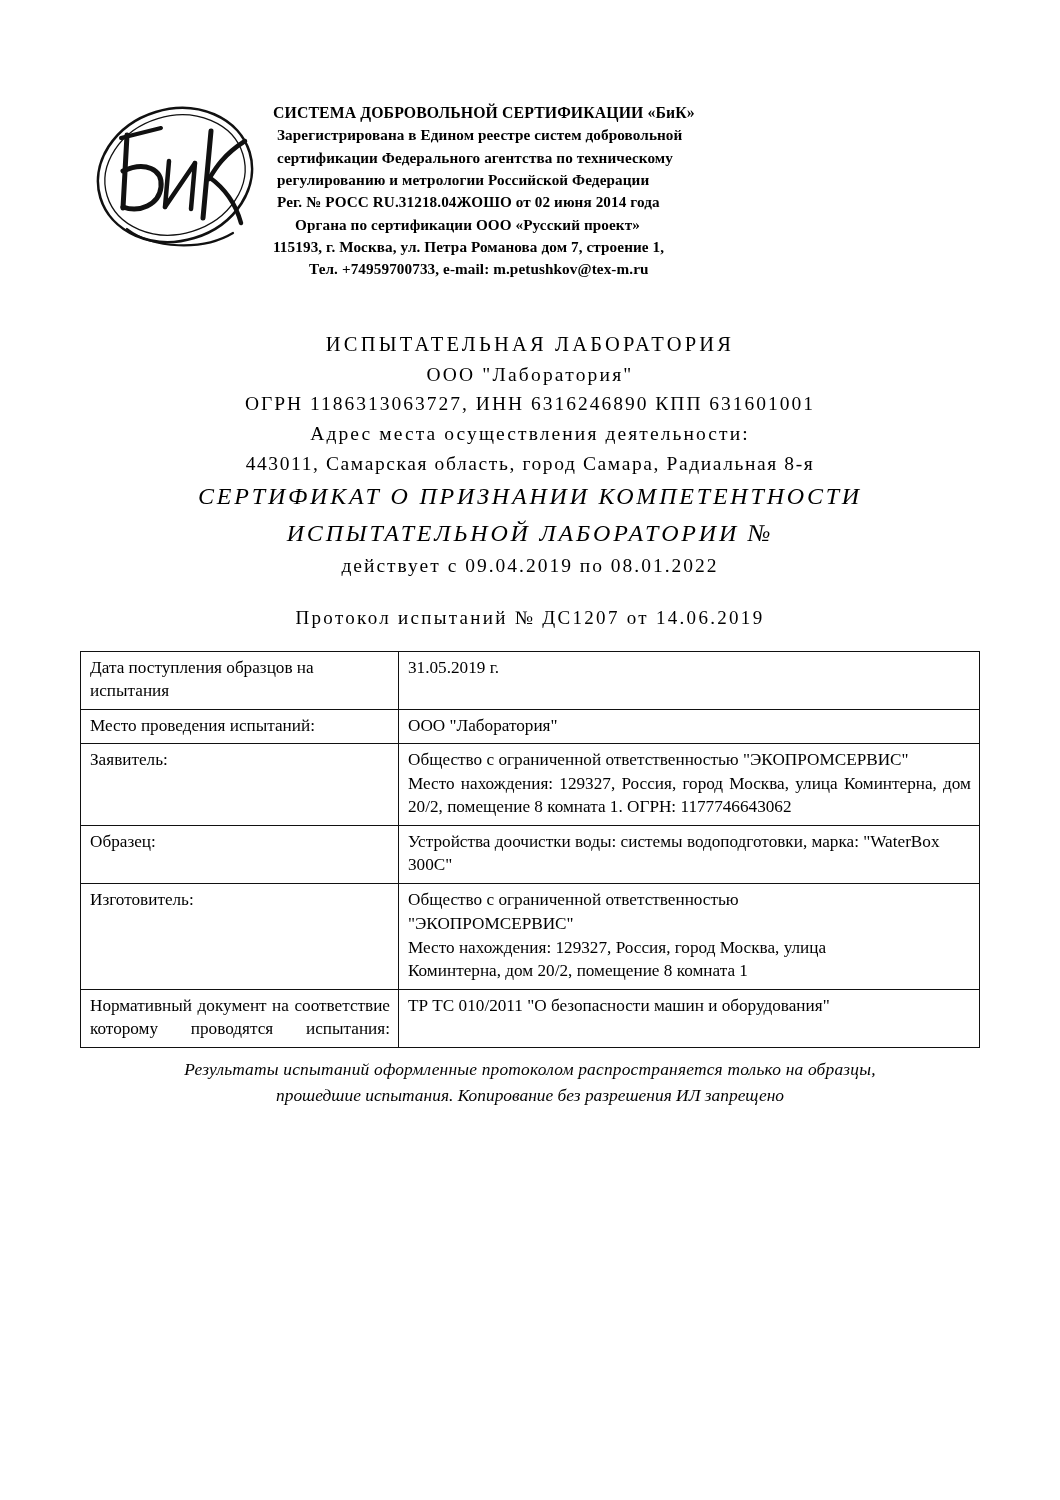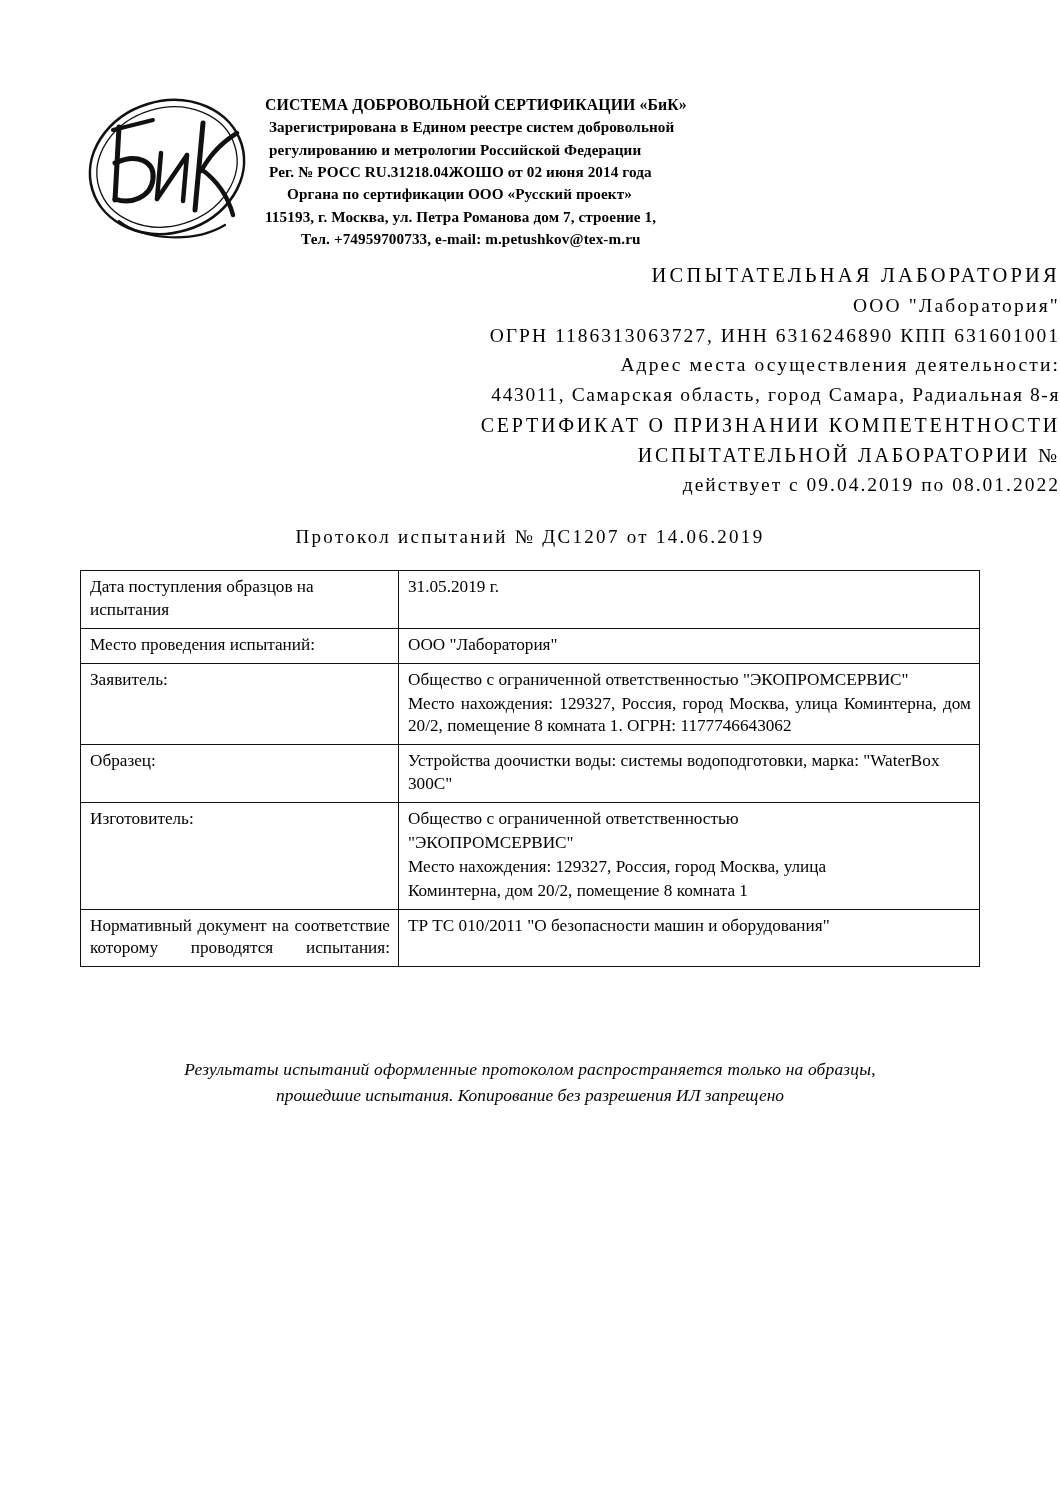--- a/index.html
+++ b/index.html
@@ -13,21 +13,21 @@
     font-family: "Liberation Serif", serif;
     color: #000000;
     position: relative;
     overflow: hidden;
   }
   .page {
     position: relative;
     width: 1060px;
     height: 1156px;
     box-sizing: border-box;
-    padding: 0;
+    padding: 8px;
   }
 
   
   .header {
     display: flex;
     align-items: flex-start;
     padding: 75px 60px 0 75px;
   }
   .logo {
     width: 190px;
@@ -48,33 +48,34 @@
   }
   .header-text .line1 {
     font-size: 15.8px;
   }
   .header-text .indent1 { padding-left: 4px; }
   .header-text .indent3 { padding-left: 22px; }
   .header-text .indent4 { padding-left: 36px; }
 
   
   .titleblock {
-    text-align: right;
+    margin-top: 48px;
+    text-align: center;
     font-size: 19.5px;
     line-height: 1.52;
     letter-spacing: 2.6px;
   }
   .titleblock div { white-space: nowrap; }
   .t-lab { font-size: 20.5px; letter-spacing: 3.2px; }
   .t-ooo { font-size: 19.5px; letter-spacing: 2.2px; }
   .t-ogrn { font-size: 19.5px; letter-spacing: 2.0px; }
   .t-addr { letter-spacing: 2.1px; }
   .t-addrline { letter-spacing: 1.6px; }
   .t-street { letter-spacing: 2.0px; }
-  .t-cert { font-size: 20px; letter-spacing: 2.8px; }
+  .t-cert { font-size: 24px; letter-spacing: 2.8px; font-style: italic; }
   .t-num { letter-spacing: 2.4px; }
   .t-valid { letter-spacing: 2.0px; }
 
   .protocol {
     margin-top: 26px;
     text-align: center;
     font-size: 19px;
     letter-spacing: 2.3px;
     white-space: nowrap;
   }
@@ -148,20 +149,21 @@
           <path d="M162 58 C140 72, 132 86, 126 96" stroke-width="4.5"></path>
           <path d="M126 94 C140 104, 152 118, 158 140" stroke-width="4.5"></path>
 
           <path d="M150 150 C120 168, 70 166, 44 146" stroke-width="2.2"></path>
         </g>
       </svg>
     </div>
     <div class="header-text">
       <div class="line1">СИСТЕМА ДОБРОВОЛЬНОЙ СЕРТИФИКАЦИИ «БиК»</div>
       <div class="indent1">Зарегистрирована в Едином реестре систем добровольной</div>
+      <div class="indent1">сертификации Федерального агентства по техническому</div>
       <div class="indent1">регулированию и метрологии Российской Федерации</div>
       <div class="indent1">Рег. № РОСС RU.31218.04ЖОШО от 02 июня 2014 года</div>
       <div class="indent3">Органа по сертификации ООО «Русский проект»</div>
       <div>115193, г. Москва, ул. Петра Романова дом 7, строение 1,</div>
       <div class="indent4">Тел. +74959700733, e-mail: m.petushkov@tex-m.ru</div>
     </div>
   </div>
 
   <div class="titleblock">
     <div class="t-lab">ИСПЫТАТЕЛЬНАЯ ЛАБОРАТОРИЯ</div>

